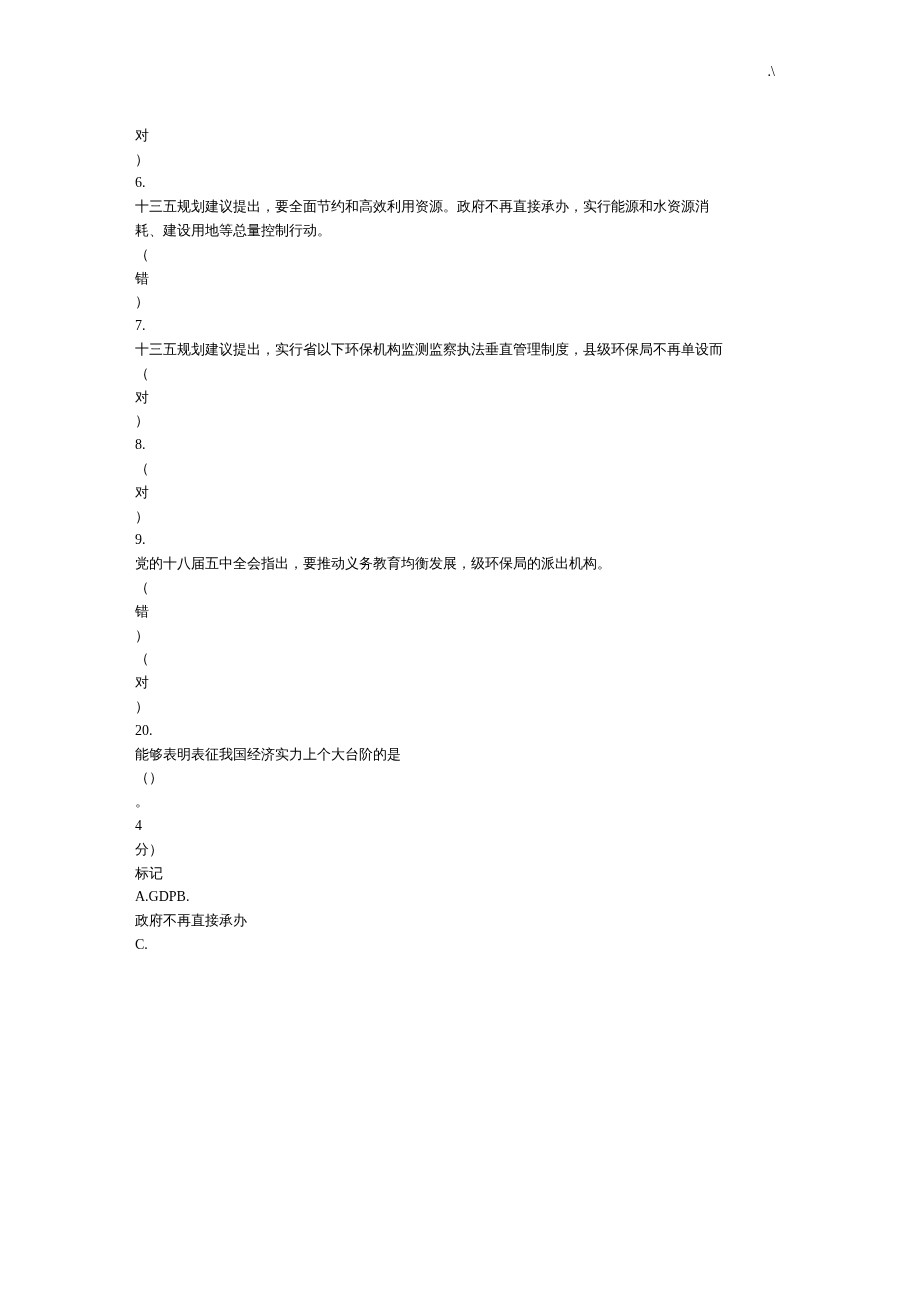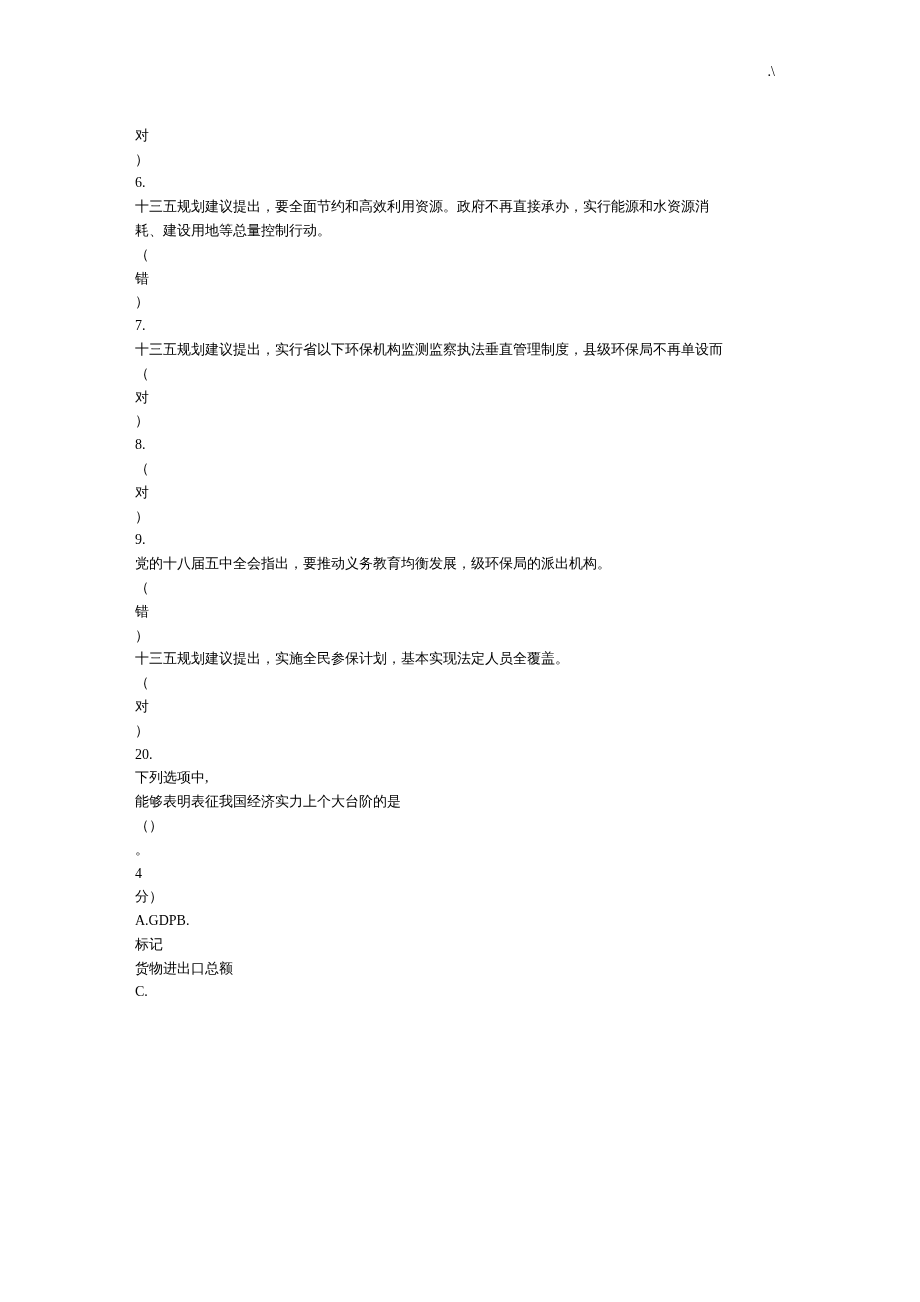--- a/index.html
+++ b/index.html
@@ -48,29 +48,27 @@
       <span class="line">）</span>
       <span class="line">8.</span>
       <span class="line">（</span>
       <span class="line">对</span>
       <span class="line">）</span>
       <span class="line">9.</span>
       <span class="line">党的十八届五中全会指出，要推动义务教育均衡发展，级环保局的派出机构。</span>
       <span class="line">（</span>
       <span class="line">错</span>
       <span class="line">）</span>
-      <span class="line">十三五规划建议提出，实施全民参保计划，基本实现法定人员全覆盖。</span>
       <span class="line">（</span>
       <span class="line">对</span>
       <span class="line">）</span>
       <span class="line">20.</span>
-      <span class="line">下列选项中,</span>
       <span class="line">能够表明表征我国经济实力上个大台阶的是</span>
       <span class="line">（）</span>
       <span class="line">。</span>
       <span class="line">4</span>
       <span class="line">分）</span>
+      <span class="line">标记</span>
       <span class="line">A.GDPB.</span>
-      <span class="line">标记</span>
-      <span class="line">货物进出口总额</span>
+      <span class="line">政府不再直接承办</span>
       <span class="line">C.</span>
     </div>
 </div>
 
 </body></html>

